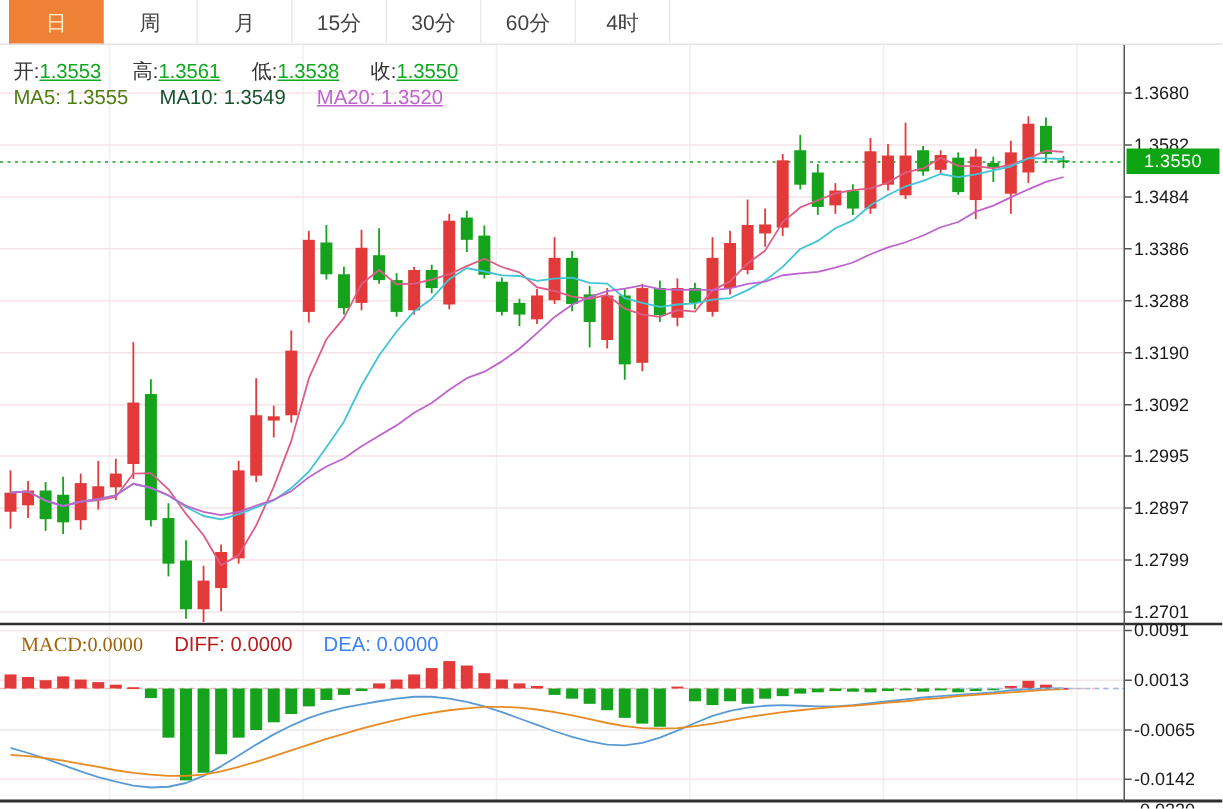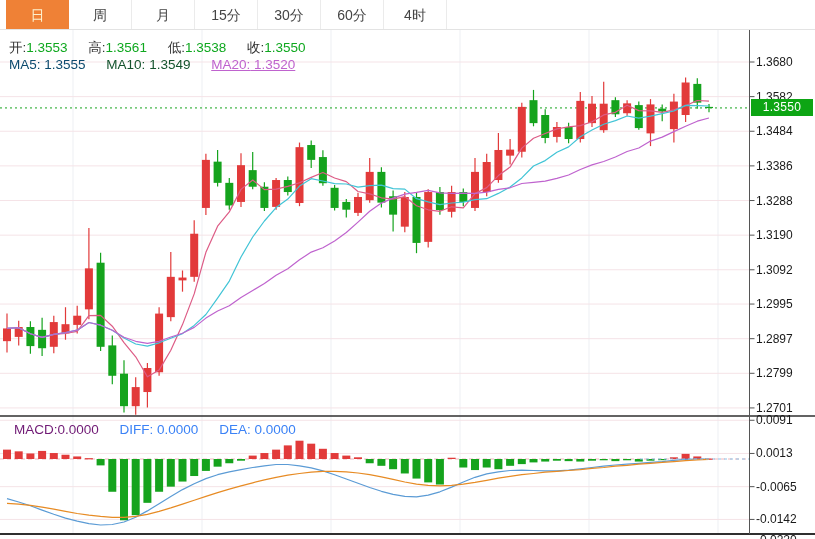--- a/index.html
+++ b/index.html
@@ -23,26 +23,26 @@
   .tab:first-child{border-left:1px solid #ebebeb;}
   .tab.active{background:#ef8136;color:#fdf0cd;border-color:#ef8136;}
 
   
   .info-row{position:absolute;left:9px;z-index:5;font-size:13.5px;white-space:nowrap;}
   .row-ohlc{top:39px;}
   .row-ma{top:57px;}
   .row-macd{top:422px;left:14px;}
   .grp{margin-right:17px;}
   .lbl{color:#333;}
-  .v-green{color:#0fa81f;}
-  .c-ma5{color:#0c4a6e;}
+  .v-green{color:#0fa81f;text-decoration:underline;}
+  .c-ma5{color:#4d7c0f;}
   .c-ma10{color:#14532d;}
   .c-ma20{color:#bf63ce;text-decoration:underline;}
-  .c-macd{color:#701a75;}
-  .c-diff{color:#3b82f6;}
+  .c-macd{color:#a16207;font-family:Liberation Serif, serif;}
+  .c-diff{color:#b91c1c;}
   .c-dea{color:#3b82f6;}
 
   
   .price-badge{
     position:absolute;left:751px;width:62px;height:17px;z-index:5;
     background:#0da514;color:#ffffff;font-size:12px;line-height:17px;
     text-align:center;letter-spacing:0.3px;
   }
 </style>
 </head>

